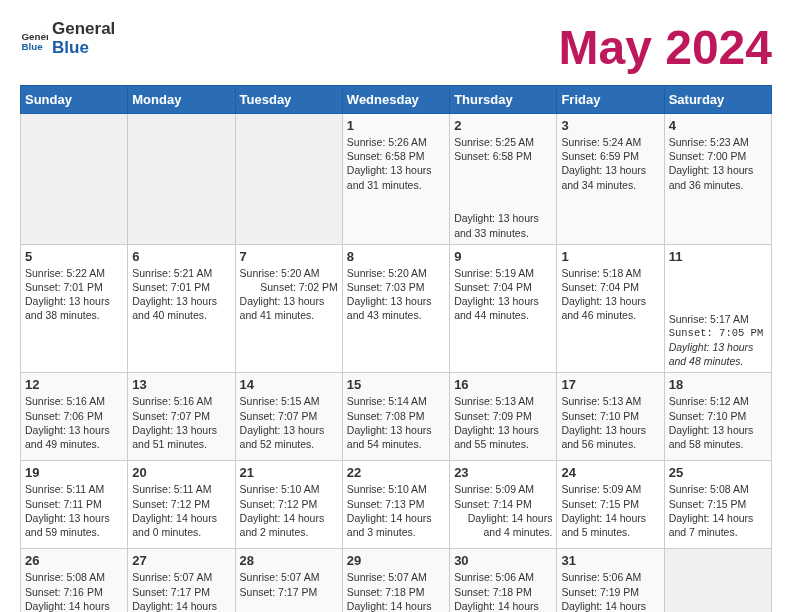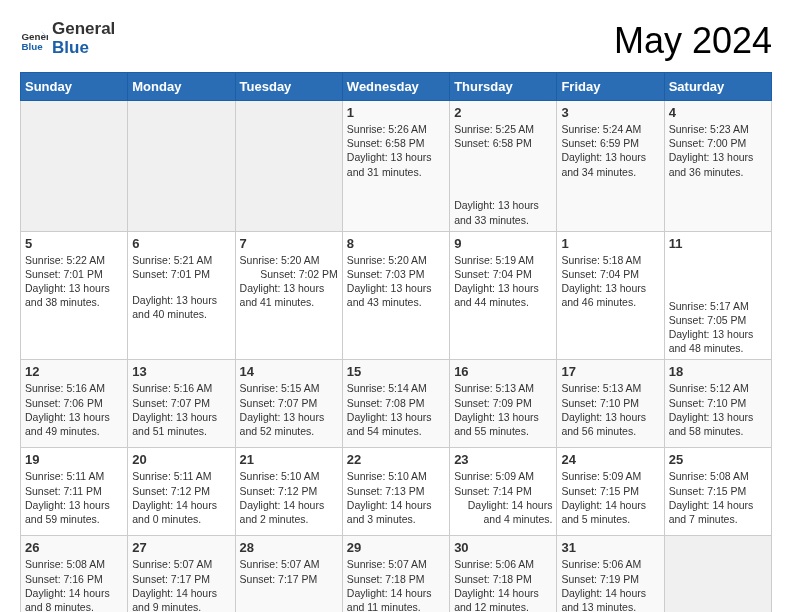--- a/index.html
+++ b/index.html
@@ -22,23 +22,23 @@
       gap: 4px;
     }
     .logo-icon {
       width: 28px;
       height: 28px;
     }
     .title-block {
       text-align: right;
     }
     .calendar-title {
-      font-size: 36px;
-      font-weight: normal;
-      color: #000000;
+      font-size: 48px;
+      font-weight: bold;
+      color: #be185d;
     }
     .calendar-subtitle {
       font-size: 16px;
       color: #555;
     }
     table {
       width: 100%;
       border-collapse: collapse;
       border: 1px solid #ccc;
     }
@@ -141,21 +141,21 @@
         <td>
           <span class="day-num">5</span>
           <div style="line-height: 1.35;">Sunrise: 5:22 AM</div>
           <div style="line-height: 1.35;">Sunset: 7:01 PM</div>
           <div style="line-height: 1.35;">Daylight: 13 hours and 38 minutes.</div>
         </td>
         <td>
           <span class="day-num">6</span>
           <div style="line-height: 1.35;">Sunrise: 5:21 AM</div>
           <div style="line-height: 1.35;">Sunset: 7:01 PM</div>
-          <div style="line-height: 1.35; margin-top: 12px;">Daylight: 13 hours and 40 minutes.</div>
+          <div style="line-height: 1.35;">Daylight: 13 hours and 40 minutes.</div>
         </td>
         <td>
           <span class="day-num">7</span>
           <div style="line-height: 1.35;">Sunrise: 5:20 AM</div>
           <div style="line-height: 1.35; text-align: right;">Sunset: 7:02 PM</div>
           <div style="line-height: 1.35;">Daylight: 13 hours and 41 minutes.</div>
         </td>
         <td>
           <span class="day-num">8</span>
           <div style="line-height: 1.35;">Sunrise: 5:20 AM</div>
@@ -170,22 +170,22 @@
         </td>
         <td>
           <span class="day-num">1</span>
           <div style="line-height: 1.35;">Sunrise: 5:18 AM</div>
           <div style="line-height: 1.35;">Sunset: 7:04 PM</div>
           <div style="line-height: 1.35;">Daylight: 13 hours and 46 minutes.</div>
         </td>
         <td>
           <span class="day-num">11</span>
           <div style="line-height: 1.35; margin-top: 48px;">Sunrise: 5:17 AM</div>
-          <div style="line-height: 1.35;">Sunset: 7:05 PM</div>
-          <div style="line-height: 1.35;">Daylight: 13 hours and 48 minutes.</div>
+          <div style="line-height: 1.35; font-family: Liberation Mono, monospace;">Sunset: 7:05 PM</div>
+          <div style="line-height: 1.35; font-style: italic;">Daylight: 13 hours and 48 minutes.</div>
         </td>
       </tr>
       <tr>
         <td>
           <span class="day-num">12</span>
           <div style="line-height: 1.35;">Sunrise: 5:16 AM</div>
           <div style="line-height: 1.35;">Sunset: 7:06 PM</div>
           <div style="line-height: 1.35;">Daylight: 13 hours and 49 minutes.</div>
         </td>
         <td>

